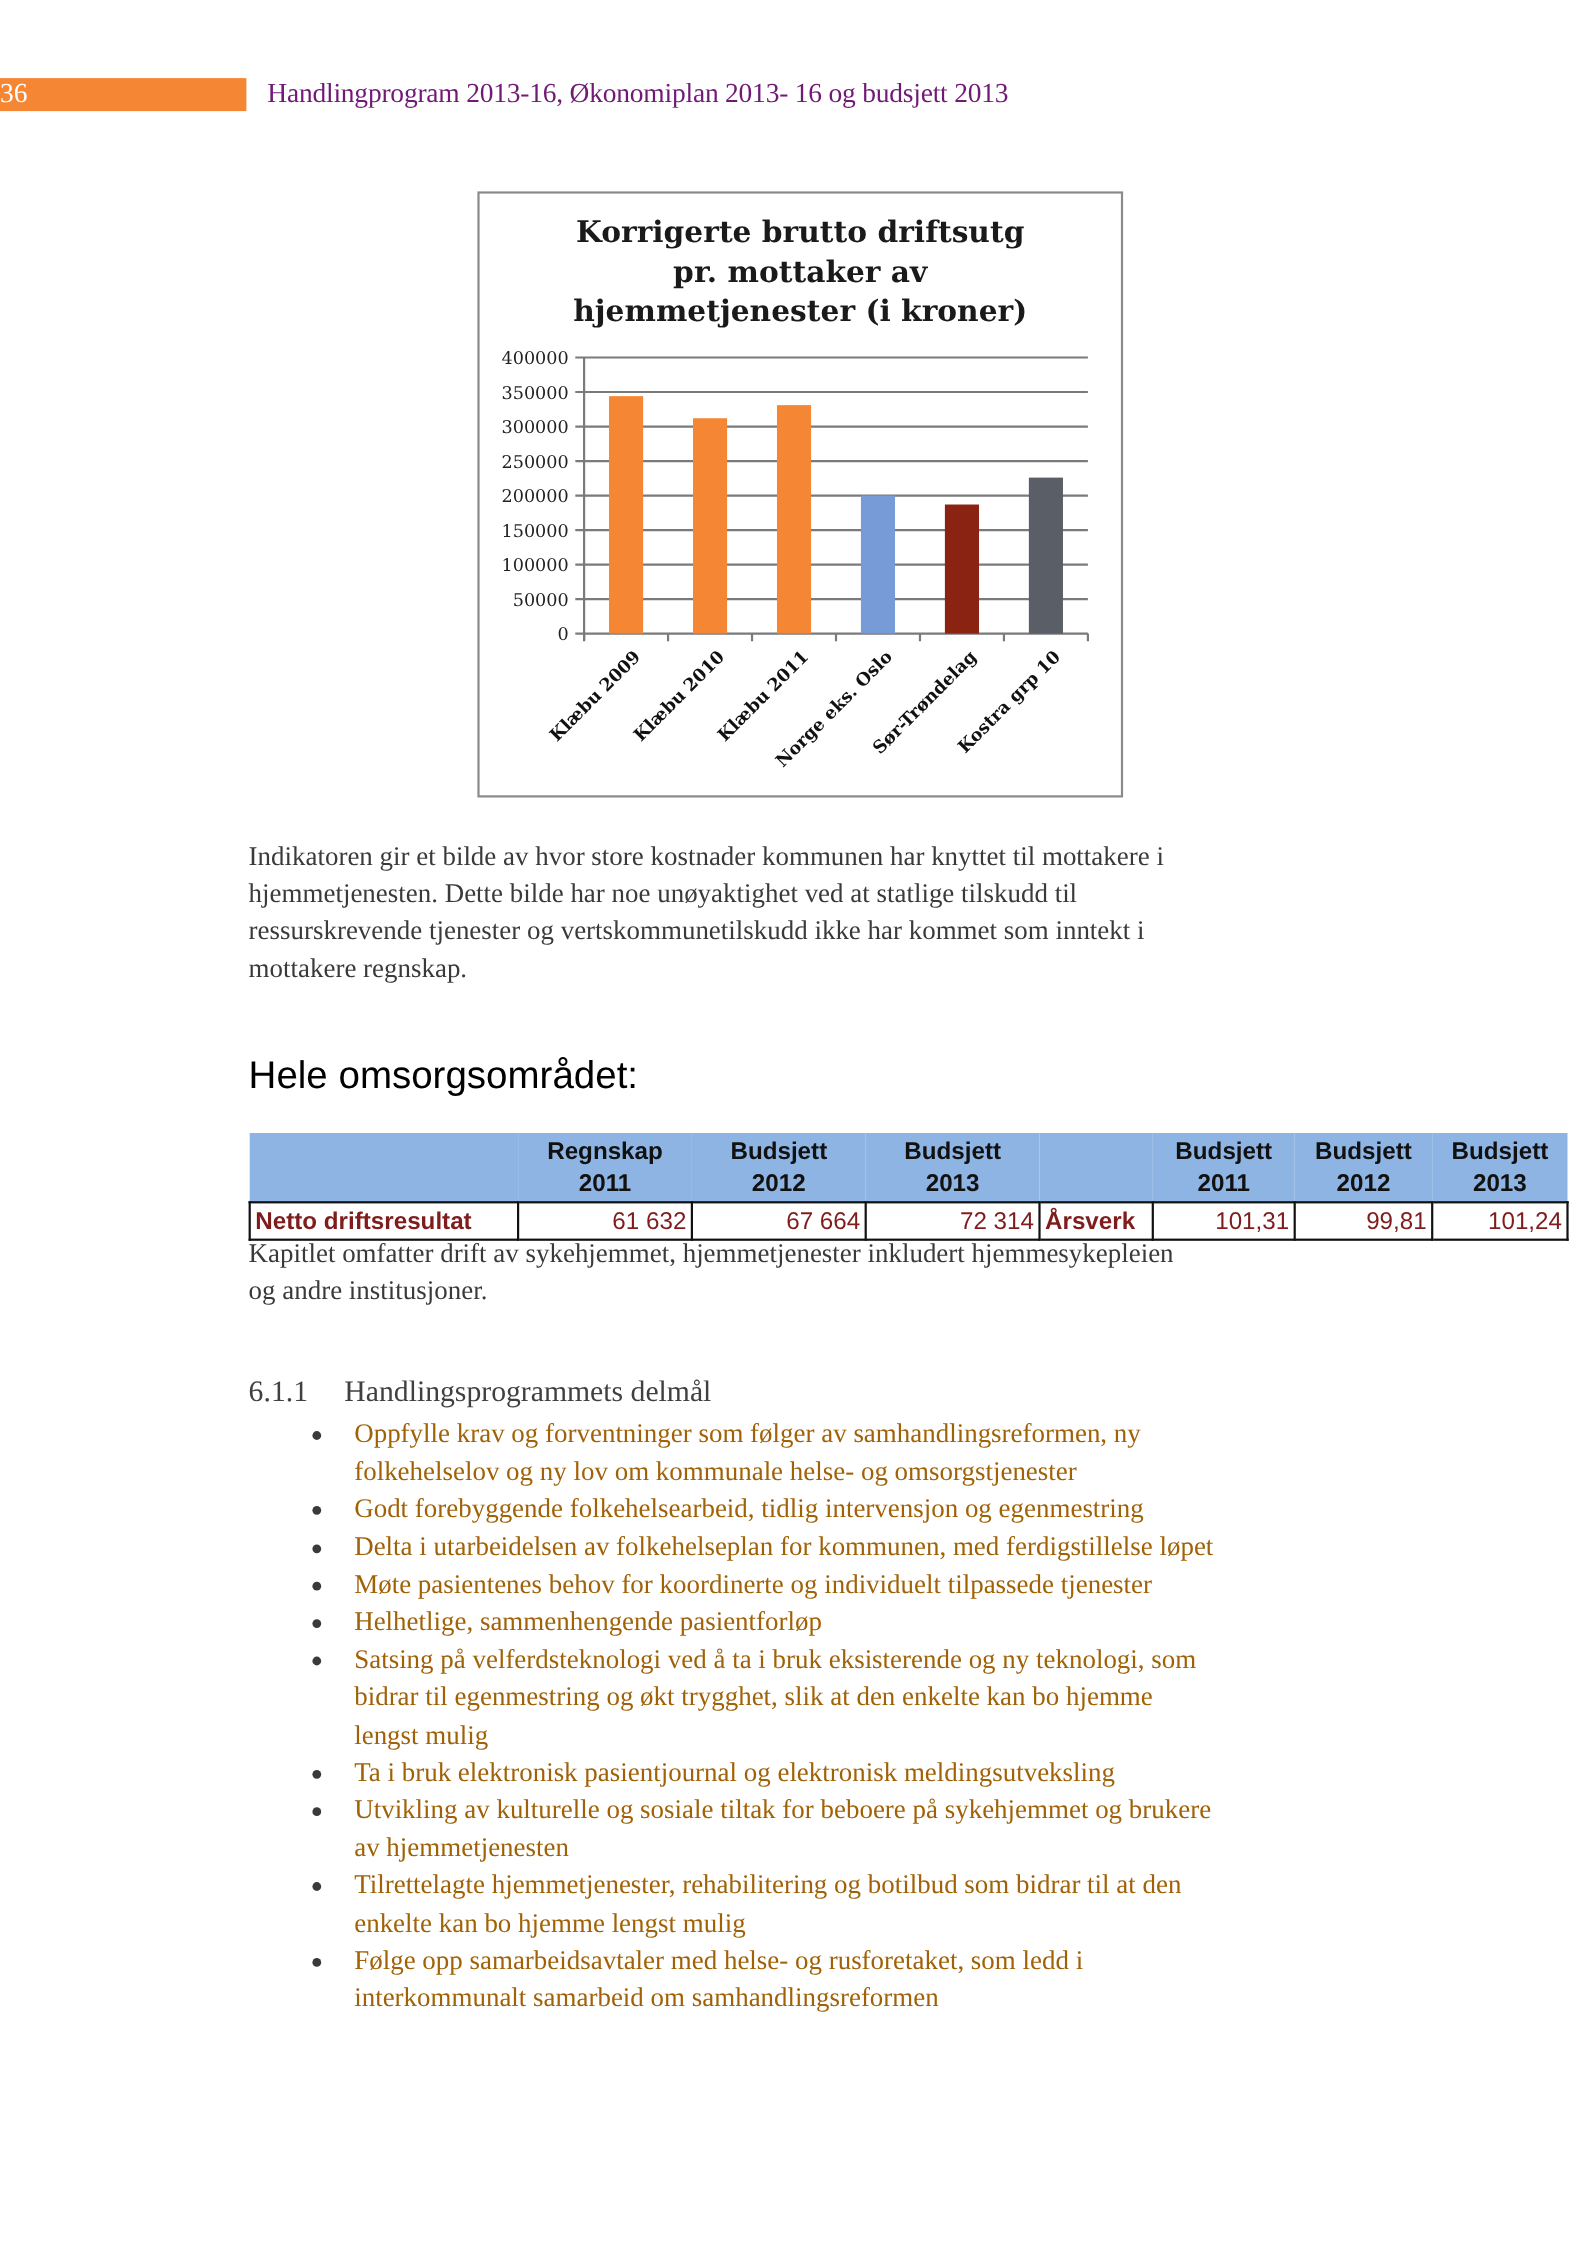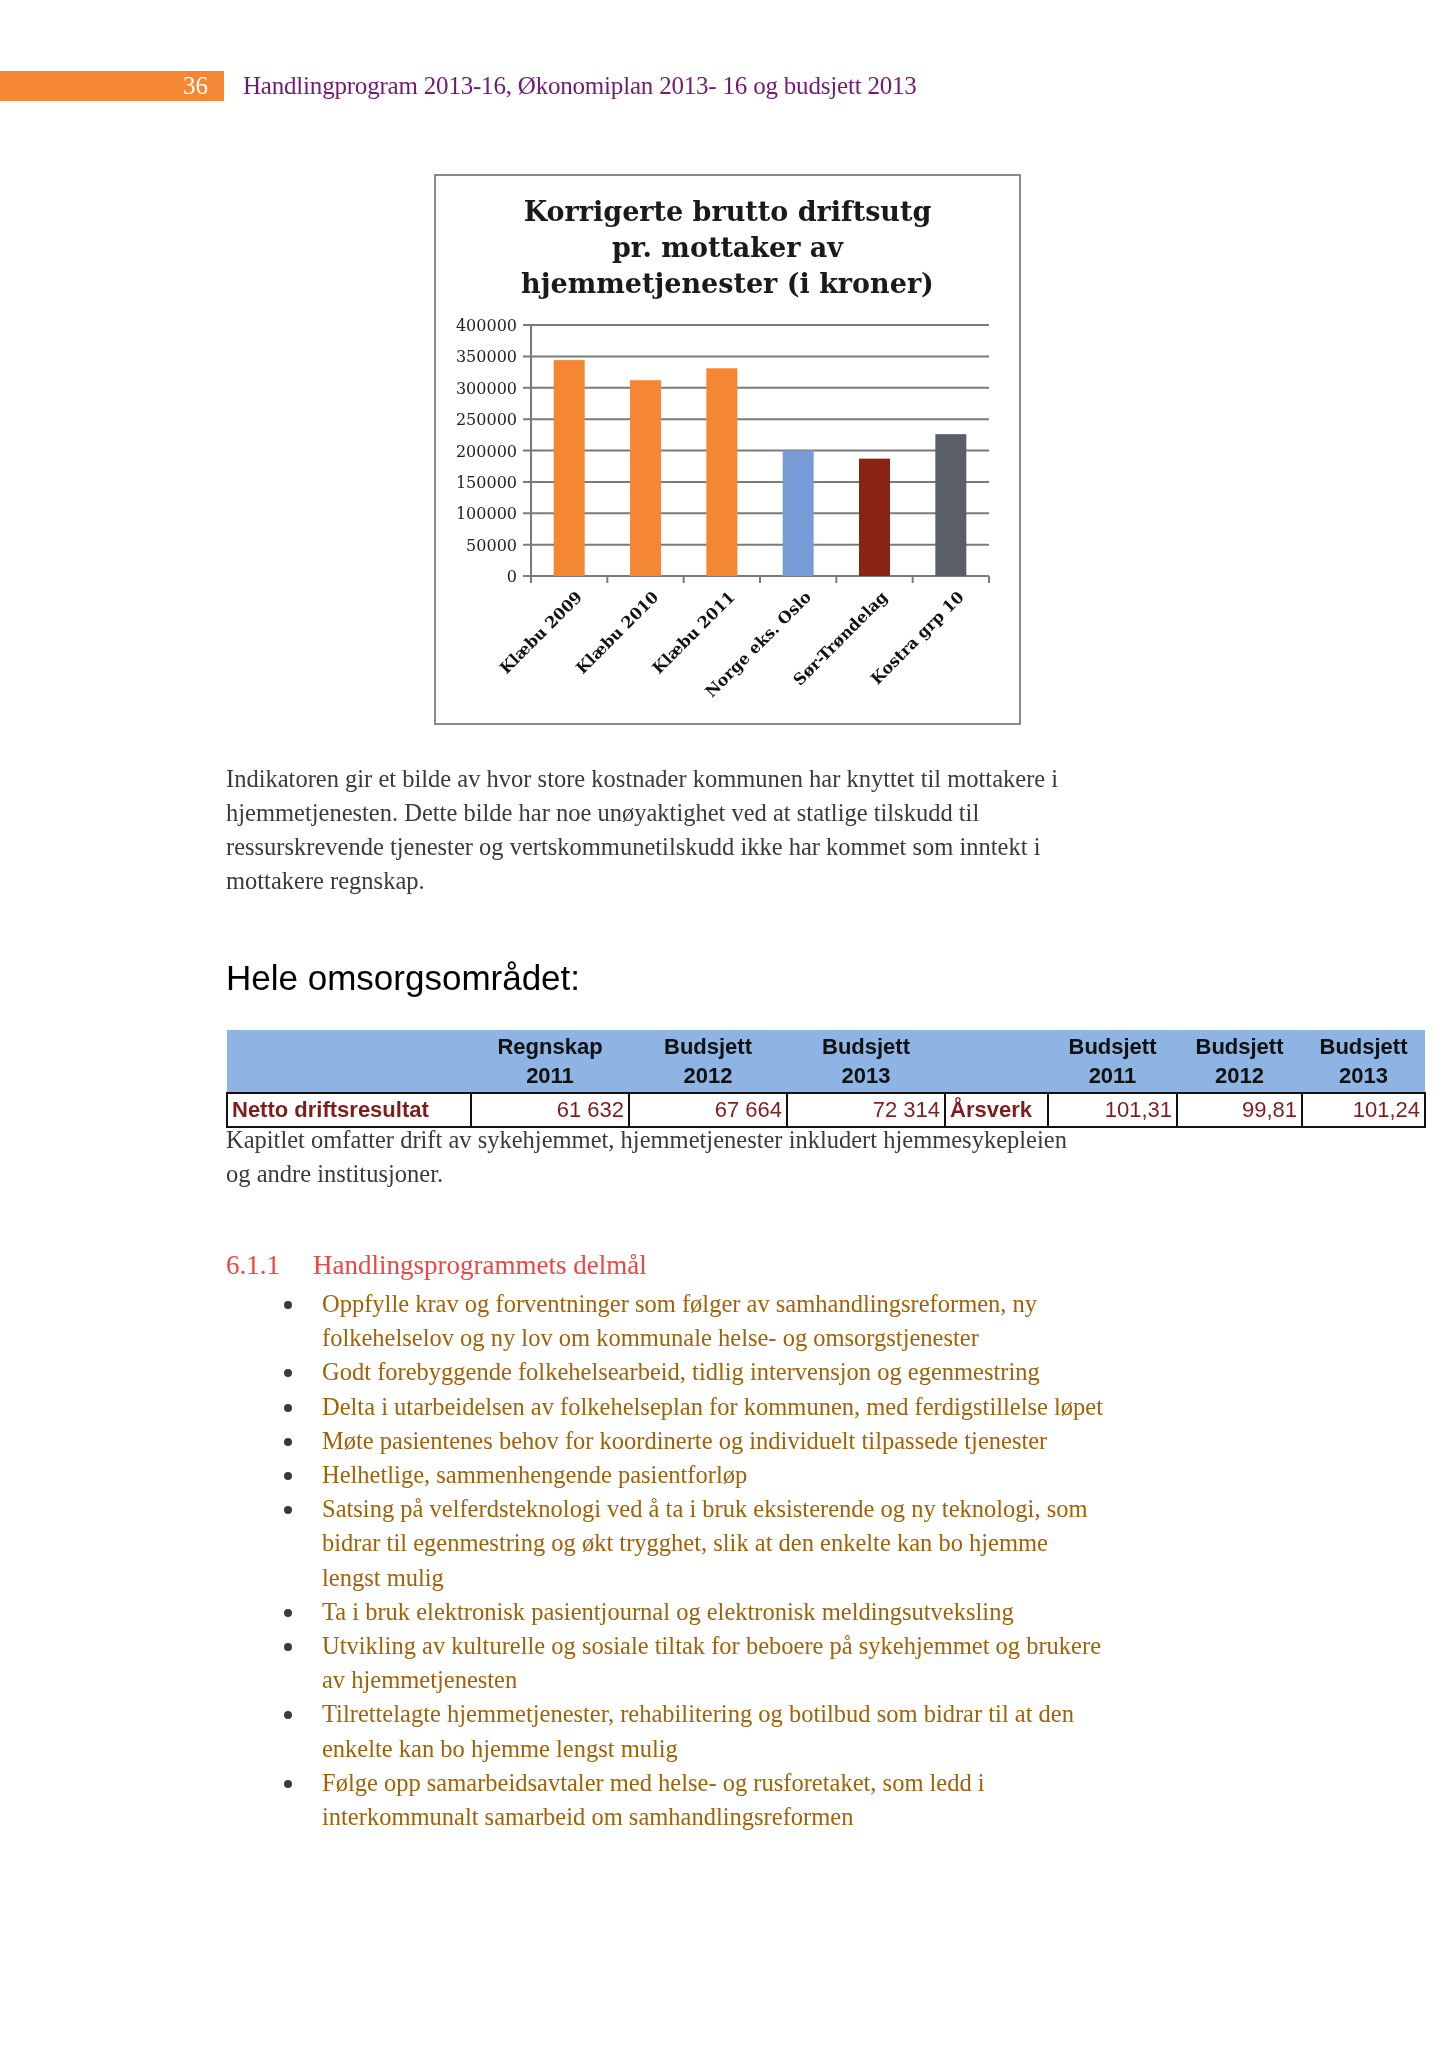--- a/index.html
+++ b/index.html
@@ -6,21 +6,21 @@
   body {
     width: 1448px; height: 2048px; position: relative; overflow: hidden;
     background: #ffffff; color: #3a3a3a;
     font-family: "DejaVu Serif", "Liberation Serif", serif;
   }
   .abs { position: absolute; }
   
   .page-band {
     left: 0; top: 71px; width: 224px; height: 30px; background: #F58634;
     color: #fff; font-family: "Liberation Serif", serif; font-size: 25px;
-    text-align: right; box-sizing: border-box; padding-right: 16px; line-height: 30px;
+    box-sizing: border-box; padding-right: 16px; line-height: 30px;
   }
   .running-head {
     left: 243px; top: 71px; height: 30px; line-height: 30px;
     font-family: "Liberation Serif", serif; font-size: 25px; color: #701a75;
     white-space: nowrap; letter-spacing: -0.2px;
   }
   
   .chart-box {
     left: 434px; top: 174px; width: 587px; height: 551px;
     border: 2px solid #8a8a8a; box-sizing: border-box; background: #fff;
@@ -52,21 +52,21 @@
     background: #8DB4E2; font-weight: bold; font-size: 22px; color: #111;
     line-height: 29px; padding: 2px 4px; text-align: center; border: none;
   }
   table.summary td {
     border: 2.5px solid #111; font-size: 22px; color: #7f1d1d; height: 32px;
     padding: 0 4px; text-align: right; white-space: nowrap;
   }
   table.summary td.lbl { text-align: left; font-weight: bold; }
   .heading {
     left: 226px; top: 1250px; font-family: "Liberation Serif", serif;
-    font-size: 27px; color: #ef4444; white-space: nowrap;
+    font-size: 27px; color: #404040; white-space: nowrap;
   }
   .heading .num { display: inline-block; width: 87px; }
   ul.goals {
     position: absolute; left: 322px; top: 1287px; width: 920px; margin: 0; padding: 0;
     list-style: none; font-family: "Liberation Serif", serif; font-size: 24.5px;
     line-height: 34.2px; color: #a16207;
   }
   ul.goals li { position: relative; }
   ul.goals li .dot {
     position: absolute; left: -38px; top: 14px; width: 8px; height: 8px;

